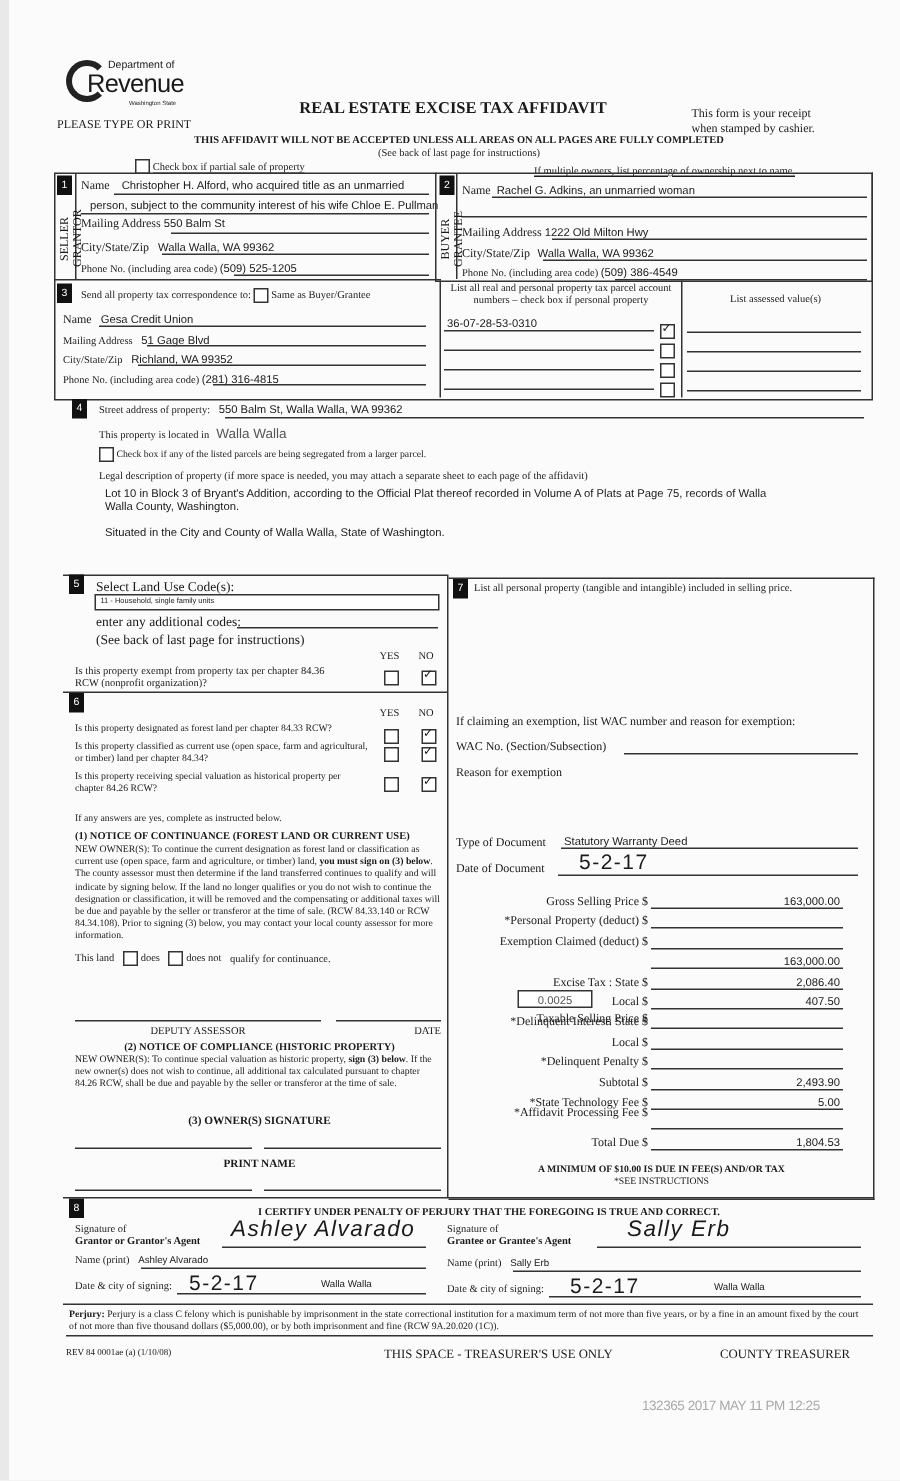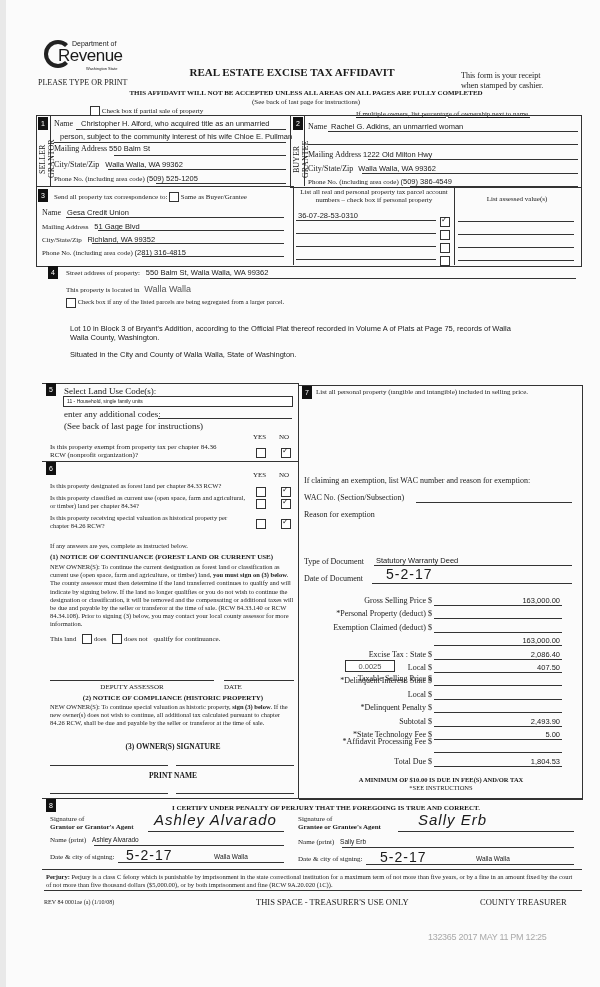--- a/index.html
+++ b/index.html
@@ -25,21 +25,21 @@
 
 <div class="page">
 
   <div class="abs" style="left:38px;top:38px;width:90px;">
     <div class="abs" style="left:0;top:2px;width:20px;height:20px;border:4px solid #222;border-right-color:transparent;border-radius:50%;"></div>
     <div class="abs md" style="left:28px;top:2px;font-family:'Liberation Sans',sans-serif;font-size:7px;">Department of</div>
     <div class="abs" style="left:14px;top:8px;font-family:'Liberation Sans',sans-serif;font-size:17px;letter-spacing:-0.5px;">Revenue</div>
     <div class="abs" style="left:42px;top:28px;font-size:4px;font-family:'Liberation Sans',sans-serif;">Washington State</div>
   </div>
   <div class="abs md" style="left:32px;top:78px;">PLEASE TYPE OR PRINT</div>
-  <div class="abs" style="left:136px;top:66px;width:300px;text-align:center;font-weight:bold;font-size:11px;">REAL ESTATE EXCISE TAX AFFIDAVIT</div>
+  <div class="abs" style="left:146px;top:66px;width:300px;text-align:center;font-weight:bold;font-size:11px;">REAL ESTATE EXCISE TAX AFFIDAVIT</div>
   <div class="abs" style="left:60px;top:89px;width:480px;text-align:center;font-weight:bold;font-size:7px;">THIS AFFIDAVIT WILL NOT BE ACCEPTED UNLESS ALL AREAS ON ALL PAGES ARE FULLY COMPLETED</div>
   <div class="abs sm" style="left:150px;top:98px;width:300px;text-align:center;">(See back of last page for instructions)</div>
   <div class="abs md" style="left:455px;top:71px;">This form is your receipt</div>
   <div class="abs md" style="left:455px;top:81px;">when stamped by cashier.</div>
   <div class="abs sm" style="left:84px;top:106px;">
     <span class="cb"></span>
     <span class="ul">Check box if partial sale of property</span>
   </div>
   <div class="abs sm" style="left:350px;top:110px;text-decoration:underline;">If multiple owners, list percentage of ownership next to name.</div>
 
@@ -99,20 +99,21 @@
   <div id="parcel-rows"></div>
 
   <div class="abs badge" style="left:42px;top:266px;">4</div>
   <div class="abs sm" style="left:60px;top:268px;"><span>Street address of property:</span> <span class="fill" style="margin-left:4px;">550 Balm St, Walla Walla, WA 99362</span></div>
   <div class="abs ul" style="left:144px;top:278px;width:426px;"></div>
   <div class="abs sm" style="left:60px;top:284px;"><span>This property is located in</span> <span class="fill" style="font-size:9px;color:#555;margin-left:3px;">Walla Walla</span></div>
   <div class="abs" style="left:60px;top:298px;font-size:6.5px;">
     <span class="cb"></span>
     <span>Check box if any of the listed parcels are being segregated from a larger parcel.</span>
   </div>
+  <div class="abs sm" style="left:60px;top:313px;">Legal description of property (if more space is needed, you may attach a separate sheet to each page of the affidavit)</div>
   <div class="abs fill" style="left:64px;top:324px;width:450px;line-height:9px;">Lot 10 in Block 3 of Bryant's Addition, according to the Official Plat thereof recorded in Volume A of Plats at Page 75, records of Walla Walla County, Washington.</div>
   <div class="abs fill" style="left:64px;top:350px;">Situated in the City and County of Walla Walla, State of Washington.</div>
 
   <div class="abs" style="left:36px;top:383px;width:256px;height:1px;background:#333;"></div>
   <div class="abs" style="left:292px;top:383px;width:1px;height:415px;background:#333;"></div>
 
   <div class="abs badge" style="left:40px;top:383px;">5</div>
   <div class="abs lg" style="left:58px;top:386px;">Select Land Use Code(s):</div>
   <div class="abs box" style="left:57px;top:396px;width:228px;height:9px;background:#fff;">
     <span class="abs" style="left:3px;top:1px;font-size:5px;font-family:'Liberation Sans',sans-serif;">11 - Household, single family units</span>
@@ -138,21 +139,21 @@
     <span>This land</span>
     <span class="cb" style="margin-left:4px;"></span>
     <span>does</span>
     <span class="cb" style="margin-left:4px;"></span>
     <span>does not</span>
     <span style="margin-left:4px;">qualify for continuance.</span>
   </div>
   <div class="abs ul" style="left:44px;top:680px;width:164px;"></div>
   <div class="abs ul" style="left:218px;top:680px;width:70px;"></div>
   <div class="abs sm" style="left:44px;top:683px;width:164px;text-align:center;">DEPUTY ASSESSOR</div>
-  <div class="abs sm" style="left:218px;top:683px;width:70px;text-align:left;">DATE</div>
+  <div class="abs sm" style="left:218px;top:683px;width:70px;text-align:right;">DATE</div>
   <div class="abs" style="left:44px;top:694px;width:246px;text-align:center;font-size:7px;font-weight:bold;">(2) NOTICE OF COMPLIANCE (HISTORIC PROPERTY)</div>
   <div class="abs" style="left:44px;top:703px;width:246px;font-size:6.5px;line-height:8.2px;"><span>NEW OWNER(S): To continue special valuation as historic property,</span> <b>sign (3) below</b><span>. If the new owner(s) does not wish to continue, all additional tax calculated pursuant to chapter 84.26 RCW, shall be due and payable by the seller or transferor at the time of sale.</span></div>
   <div class="abs" style="left:44px;top:742px;width:246px;text-align:center;font-size:7.5px;font-weight:bold;">(3) OWNER(S) SIGNATURE</div>
   <div class="abs ul" style="left:44px;top:765px;width:118px;"></div>
   <div class="abs ul" style="left:170px;top:765px;width:118px;"></div>
   <div class="abs" style="left:44px;top:771px;width:246px;text-align:center;font-size:7.5px;font-weight:bold;">PRINT NAME</div>
   <div class="abs ul" style="left:44px;top:793px;width:118px;"></div>
   <div class="abs ul" style="left:170px;top:793px;width:118px;"></div>
 
   <div class="abs" style="left:293px;top:385px;width:283px;height:413px;border:1px solid #333;border-left:none;"></div>

